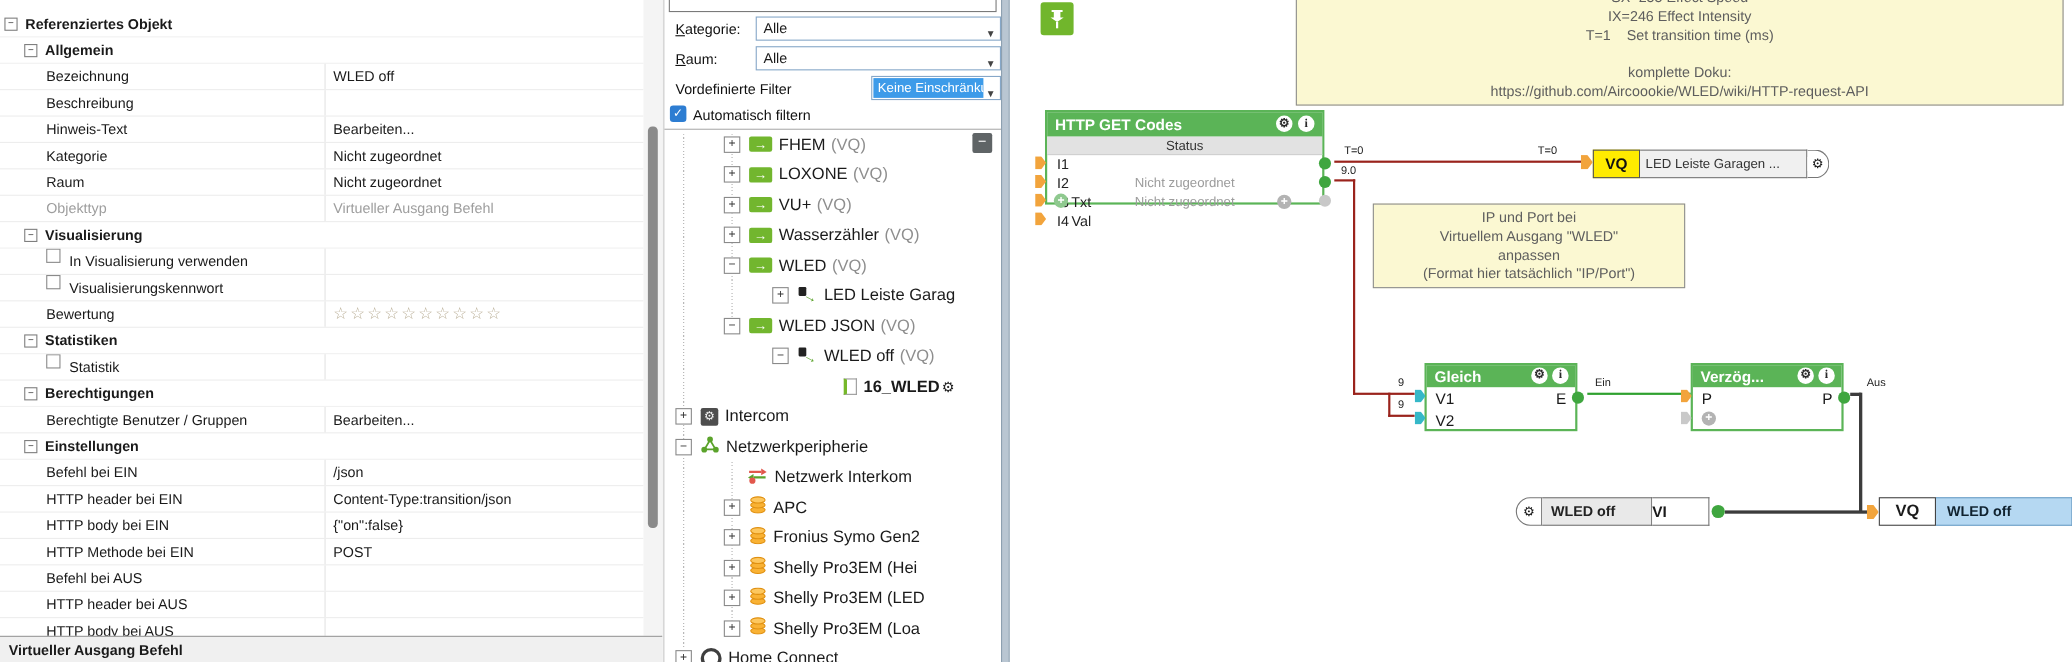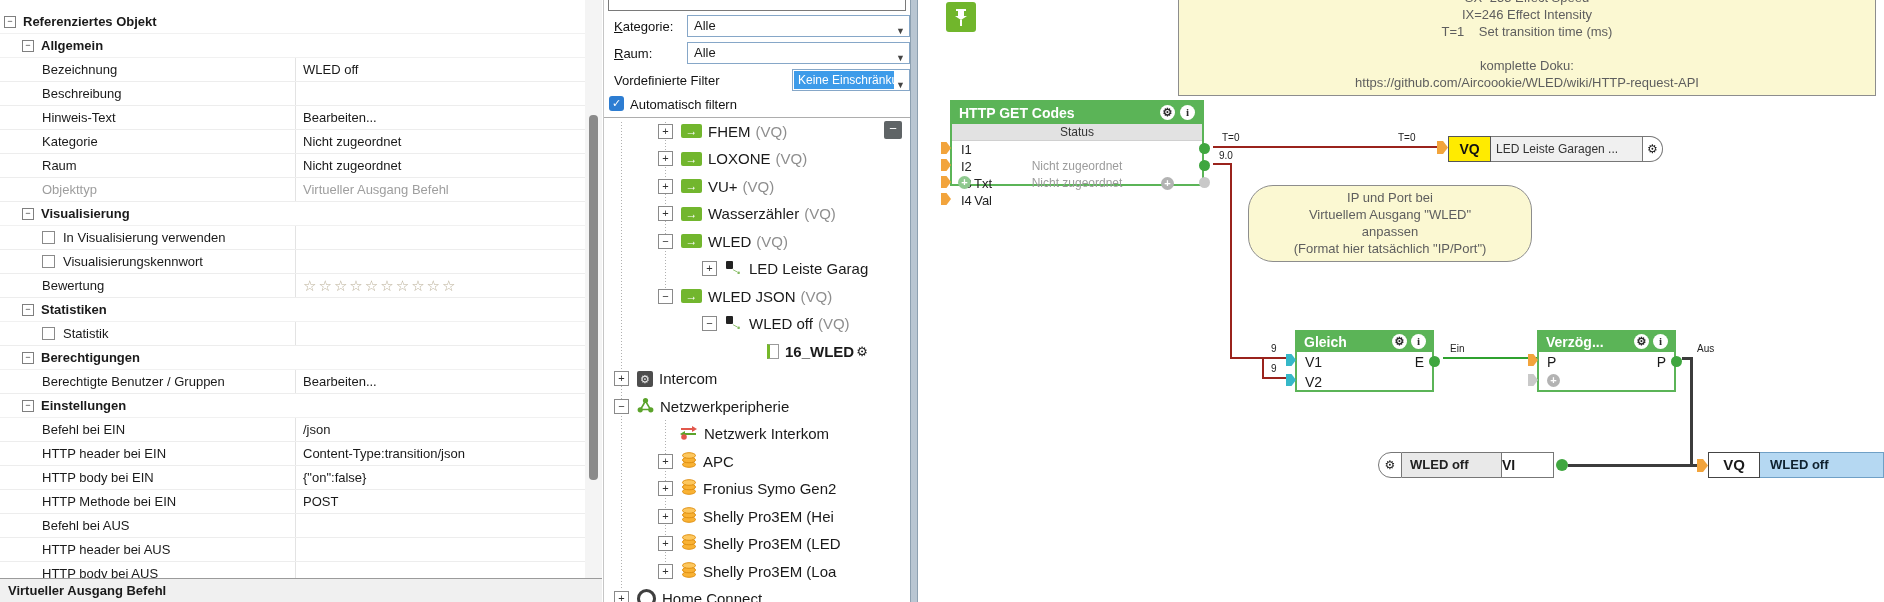--- a/index.html
+++ b/index.html
@@ -5,21 +5,21 @@
   html,body{margin:0;padding:0;background:#fff;}
   #screen{position:relative;width:1884px;height:602px;overflow:hidden;background:#fff;
           font-family:"Liberation Sans",sans-serif;color:#1a1a1a;}
   
   #prop-panel{position:absolute;left:0;top:0;width:602px;height:602px;background:#fff;border-right:1px solid #c2c2c2;box-sizing:border-box;}
   #prop-rows{position:absolute;left:0;top:10px;width:585px;}
   .prow{display:flex;height:23px;line-height:23px;border-bottom:1px solid #ededed;font-size:13px;}
   .pgroup{display:flex;align-items:center;height:23px;border-bottom:1px solid #f1f1f1;font-weight:bold;font-size:13px;}
   .expbox{display:inline-flex;align-items:center;justify-content:center;width:10px;height:10px;border:1px solid #7f7f7f;background:#fff;
           font-size:9px;line-height:9px;color:#333;margin-right:7px;flex:0 0 auto;font-weight:normal;}
-  .pname{flex:0 0 253px;padding-left:42px;border-right:1px solid #e3e3e3;white-space:nowrap;overflow:hidden;display:flex;align-items:center;}
+  .pname{flex:0 0 253px;padding-left:42px;border-right:1px solid #e3e3e3;white-space:nowrap;overflow:hidden;display:flex;}
   .pval{flex:1;padding-left:7px;white-space:nowrap;overflow:hidden;}
   .gray, .gray .pnamel{color:#9e9e9e;}
   .pcheck{width:11px;height:11px;border:1px solid #8a8a8a;background:#fff;margin-right:8px;flex:0 0 auto;}
   .stars{color:#b9ae96;font-size:15px;letter-spacing:2px;line-height:23px;}
   #prop-scroll{position:absolute;left:585px;top:0;width:17px;height:578px;background:#f4f4f4;}
   #prop-thumb{position:absolute;left:4px;top:115px;width:9px;height:365px;background:#8a8a8a;border-radius:4px;}
   #prop-footer{position:absolute;left:0;top:578px;width:602px;height:24px;background:#f0f0f0;border-top:1px solid #9b9b9b;
                font-weight:bold;font-size:13px;line-height:23px;padding-left:8px;box-sizing:border-box;z-index:5;}
   
   #tree-panel{position:absolute;left:603px;top:0;width:322px;height:602px;background:#fff;border-left:1px solid #c6c6c6;box-sizing:border-box;}
@@ -474,21 +474,21 @@
 
   <div class="wire" style="left:1213px;top:163px;width:19px;height:2px;background:#9a231c;"></div>
   <div class="wire" style="left:1230px;top:163px;width:2px;height:196px;background:#9a231c;"></div>
   <div class="wire" style="left:1230px;top:357px;width:56px;height:2px;background:#9a231c;"></div>
   <div class="wire" style="left:1262px;top:357px;width:2px;height:22px;background:#9a231c;"></div>
   <div class="wire" style="left:1262px;top:377px;width:24px;height:2px;background:#9a231c;"></div>
   <span class="wlabel" style="left:1219px;top:150px;">9.0</span>
   <span class="wlabel" style="left:1271px;top:343px;">9</span>
   <span class="wlabel" style="left:1271px;top:363px;">9</span>
 
-  <div class="note" style="left:1248px;top:185px;width:284px;padding:3px 0 4px 0;border-radius:25px;">
+  <div class="note" style="left:1248px;top:185px;width:284px;padding:3px 0 4px 0;">
     <div id="note-ip-lines">
         <div class="note-line">IP und Port bei</div>
         <div class="note-line">Virtuellem Ausgang "WLED"</div>
         <div class="note-line">anpassen</div>
         <div class="note-line">(Format hier tatsächlich "IP/Port")</div>
       </div>
   </div>
 
   <div class="dnode" style="left:1295px;top:330px;width:139px;height:62px;">
     <div class="dnode-head" style="height:20px;">

